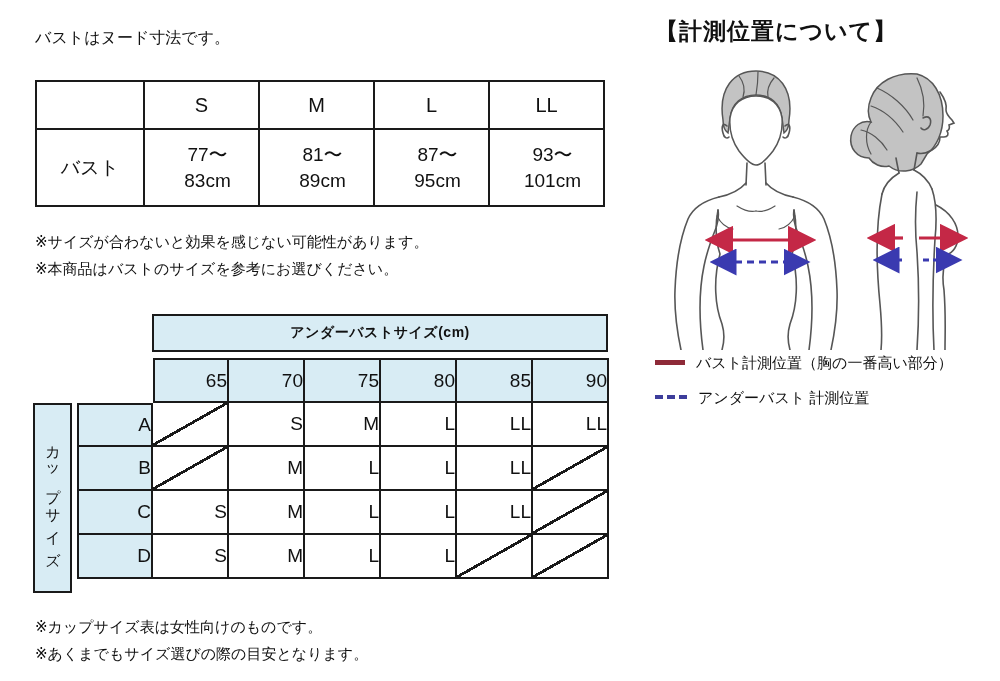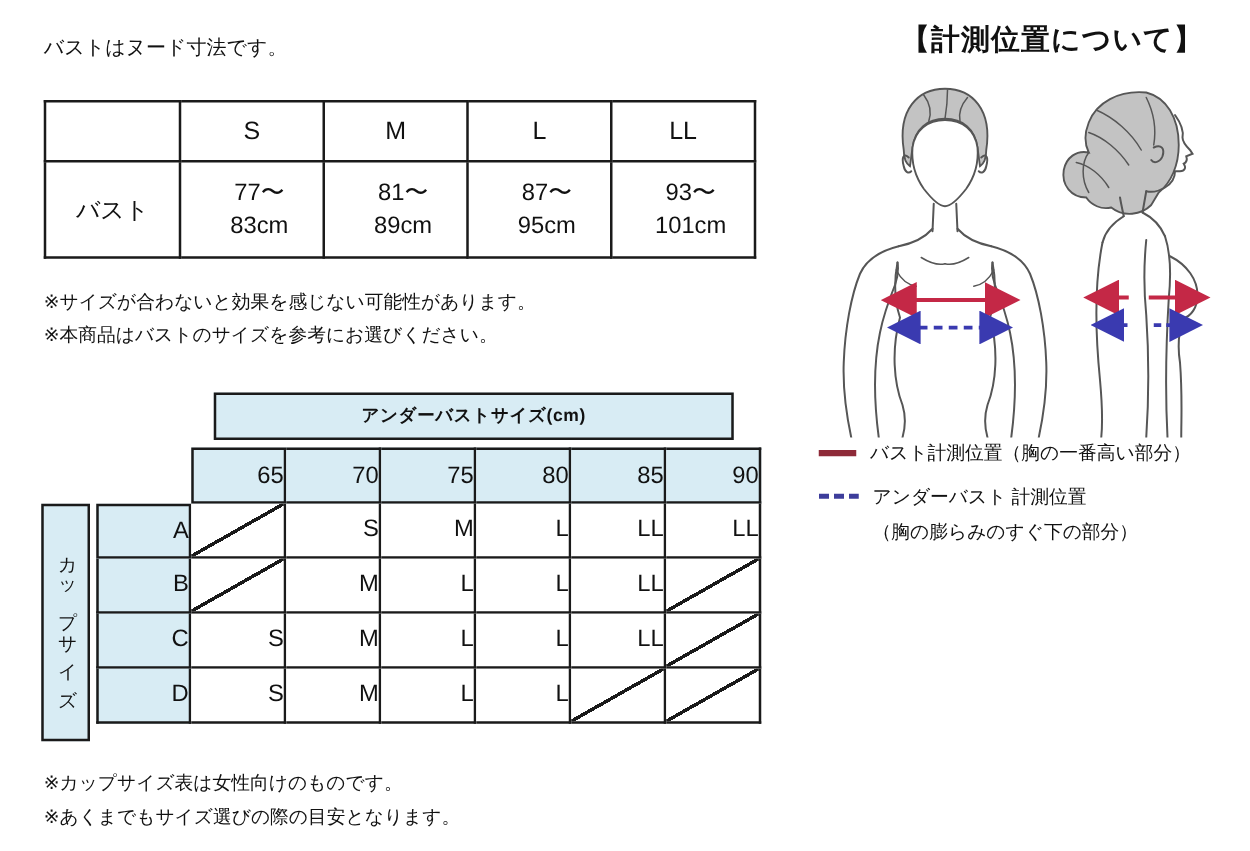--- a/index.html
+++ b/index.html
@@ -25,40 +25,40 @@
   table.t1 tr.hdr td,table.t1 tr.hdr th{height:48px;font-size:20px;}
   table.t1 tr.val td{height:77px;font-size:19px;}
   table.t1 .rowlabel{font-size:20px;}
   table.t1 .range span{display:block;line-height:1.35;padding-left:12px;}
 
   .notes{position:absolute;left:35px;font-size:15px;line-height:1.8;}
   .notes.top{top:228px;}
   .notes.bottom{top:613px;}
 
   
-  .ubbar{position:absolute;left:171px;top:314px;width:416px;height:38px;background:var(--lightblue);
+  .ubbar{position:absolute;left:152px;top:314px;width:456px;height:38px;background:var(--lightblue);
          border:2.5px solid var(--table-border);display:flex;align-items:center;justify-content:center;
          font-size:14px;font-weight:600;letter-spacing:.5px;}
   table.t2{position:absolute;left:77px;top:358px;border-collapse:separate;border-spacing:0;table-layout:fixed;}
   table.t2 td,table.t2 th{border-right:2.5px solid var(--table-border);border-bottom:2.5px solid var(--table-border);
          height:44px;text-align:right;vertical-align:middle;font-weight:400;font-size:19px;background:#fff;padding:0;}
   table.t2 tr:first-child th{border-top:2.5px solid var(--table-border);background:var(--lightblue);height:45px;}
   table.t2 th.first-ub{border-left:2.5px solid var(--table-border);}
   table.t2 td.spacer{border:none;background:transparent;}
   table.t2 td.cuplabel{border-left:2.5px solid var(--table-border);background:var(--lightblue);}
   table.t2 tr.rowA td.cuplabel{border-top:2.5px solid var(--table-border);}
   table.t2 td.cupcell.diag{background-image:linear-gradient(to bottom right,
         transparent calc(50% - 1.4px),var(--table-border) calc(50% - 1.4px),
         var(--table-border) calc(50% + 1.4px),transparent calc(50% + 1.4px));}
   .cupaxis{position:absolute;left:33px;top:403px;width:39px;height:190px;background:var(--lightblue);
         border:2.5px solid var(--table-border);display:flex;align-items:center;justify-content:center;
         writing-mode:vertical-rl;font-size:15px;letter-spacing:4px;}
 
   
-  .m-heading{position:absolute;left:623px;top:16px;width:340px;text-align:right;
+  .m-heading{position:absolute;left:655px;top:16px;width:340px;text-align:left;
         font-size:23px;font-weight:700;letter-spacing:1px;}
   .figure-wrap{position:absolute;left:655px;top:58px;width:340px;height:292px;}
   .figure-wrap svg{display:block;width:100%;height:100%;}
   .outline{fill:none;stroke:var(--figure-line);stroke-width:1.6;stroke-linecap:round;}
   .thin{fill:none;stroke:var(--figure-line);stroke-width:1.2;stroke-linecap:round;}
   .hair{fill:var(--hair-fill);stroke:var(--figure-line);stroke-width:1.5;}
   .skin{fill:#fff;stroke:var(--figure-line);stroke-width:1.5;}
   .arrow-red{stroke:var(--arrow-red);stroke-width:3.2;fill:none;}
   .arrow-blue{stroke:var(--arrow-blue);stroke-width:3;fill:none;stroke-dasharray:7 5;}
 
@@ -256,18 +256,17 @@
 
   <div class="legend">
     <div class="legend-item">
       <span class="swatch solid"></span>
       <span class="legend-text">バスト計測位置（胸の一番高い部分）</span>
     </div>
     <div class="legend-item">
       <span class="swatch dashed"></span>
       <span class="legend-text">
         <span>アンダーバスト 計測位置</span>
-        <span class="second">（胸の膨らみのすぐ下の部分）</span>
       </span>
     </div>
   </div>
 
 </div>
 
 </body></html>

